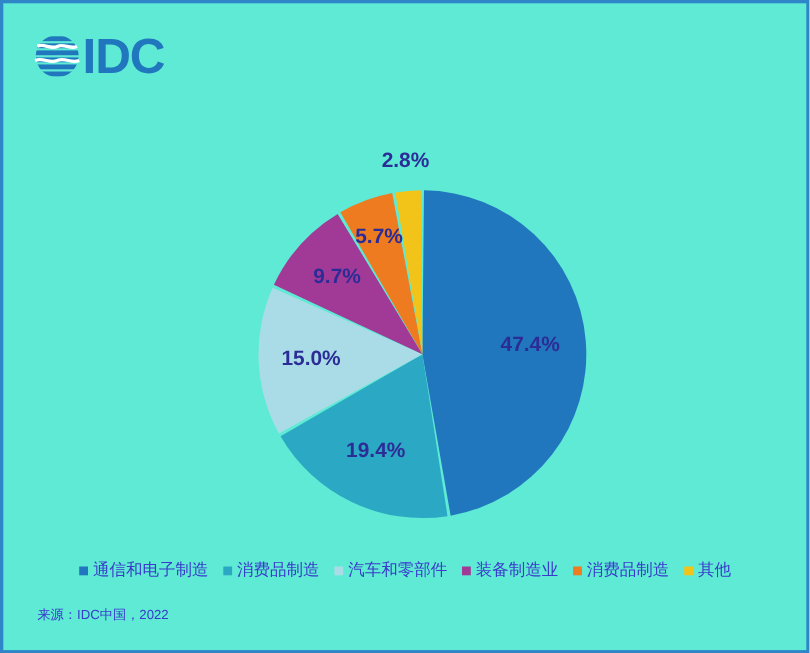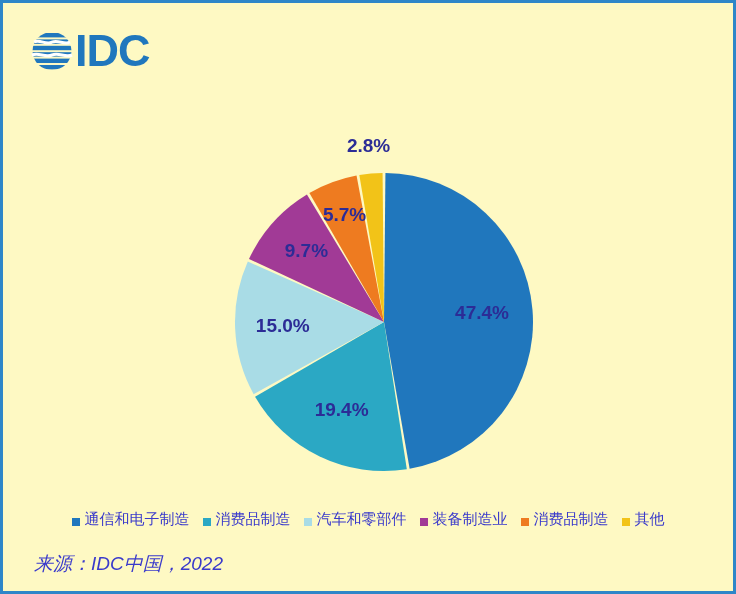--- a/index.html
+++ b/index.html
@@ -7,21 +7,21 @@
     padding: 0;
     background: #ffffff;
   }
   body {
     font-family: "Liberation Sans", "DejaVu Sans", sans-serif;
   }
   .page {
     position: relative;
     width: 736px;
     height: 594px;
-    background: #fef9c3;
+    background: #5eead4;
     box-sizing: border-box;
     border: 3px solid #2E86C8;
     overflow: hidden;
   }
 
   
   .logo {
     position: absolute;
     left: 27px;
     top: 24px;
@@ -86,21 +86,21 @@
     right: 0;
     top: 508px;
     display: flex;
     justify-content: center;
     align-items: center;
     gap: 13px;
     flex-wrap: nowrap;
   }
   .legend-item {
     display: flex;
-    align-items: flex-end;
+    align-items: center;
     gap: 5px;
     white-space: nowrap;
   }
   .legend-swatch {
     width: 8px;
     height: 8px;
     display: inline-block;
     flex: 0 0 auto;
   }
   .legend-label {
@@ -108,24 +108,23 @@
     color: #3A3ACB;
     line-height: 1;
     font-family: "Liberation Sans", "DejaVu Sans", sans-serif;
   }
 
   
   .source {
     position: absolute;
     left: 31px;
     top: 548px;
-    font-size: 19px;
+    font-size: 12px;
     color: #3A3ACB;
     font-family: "Liberation Sans", "DejaVu Sans", sans-serif;
-    font-style: italic;
   }
 </style>
 </head>
 <body>
 
 <div class="page">
 
   <div class="logo">
     <svg class="logo-mark" viewBox="0 0 44 44">
       <defs>

